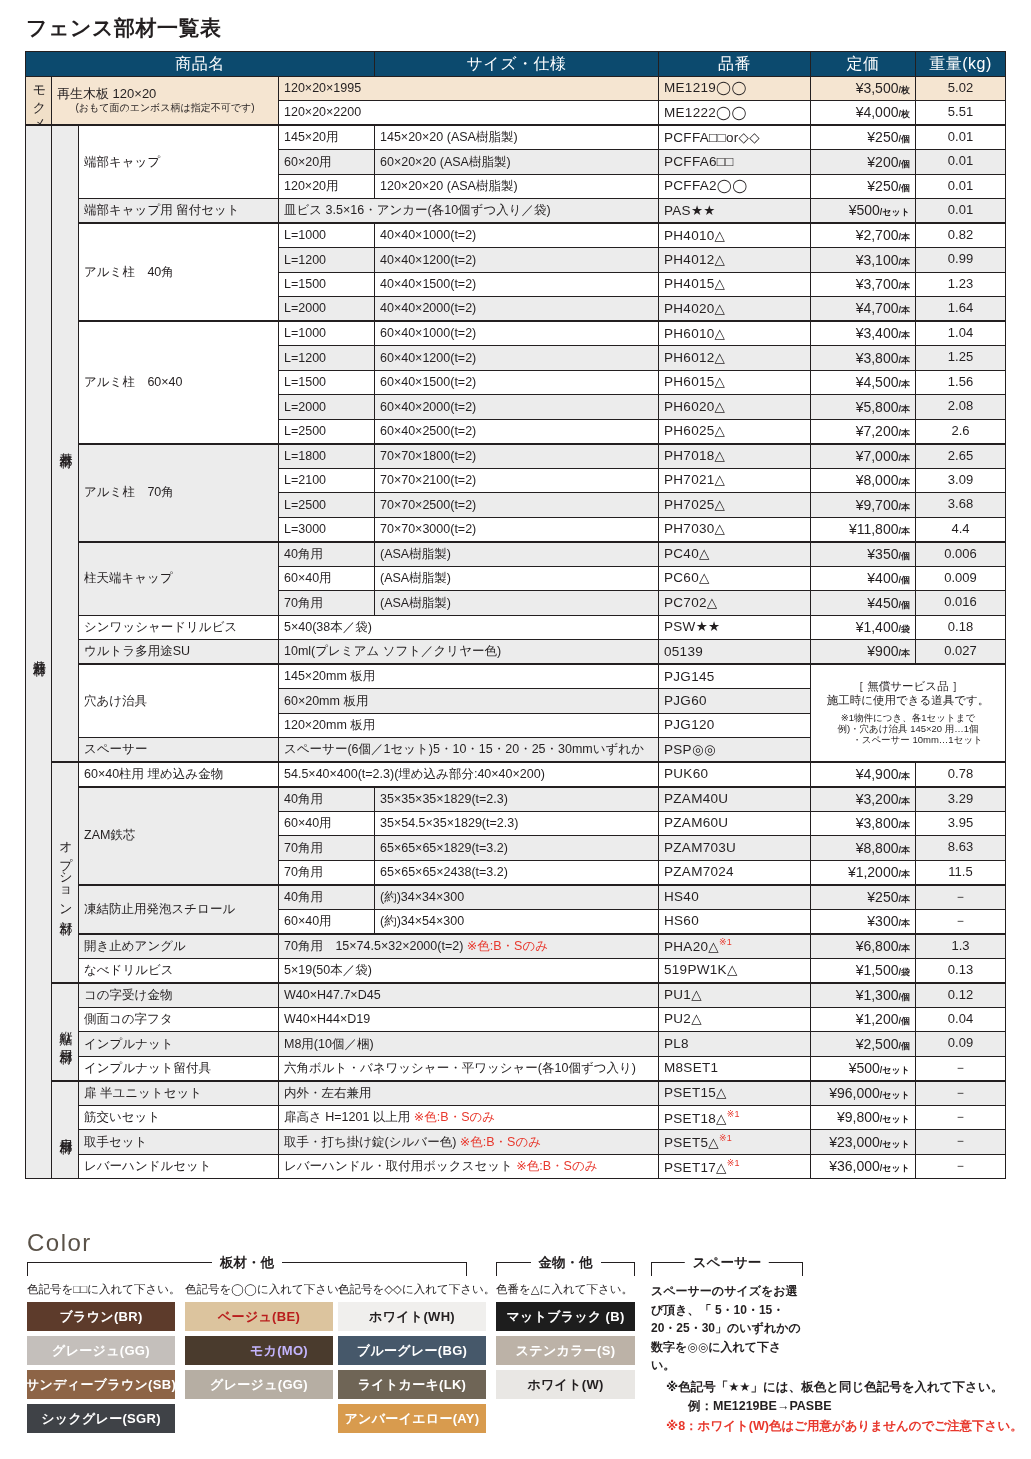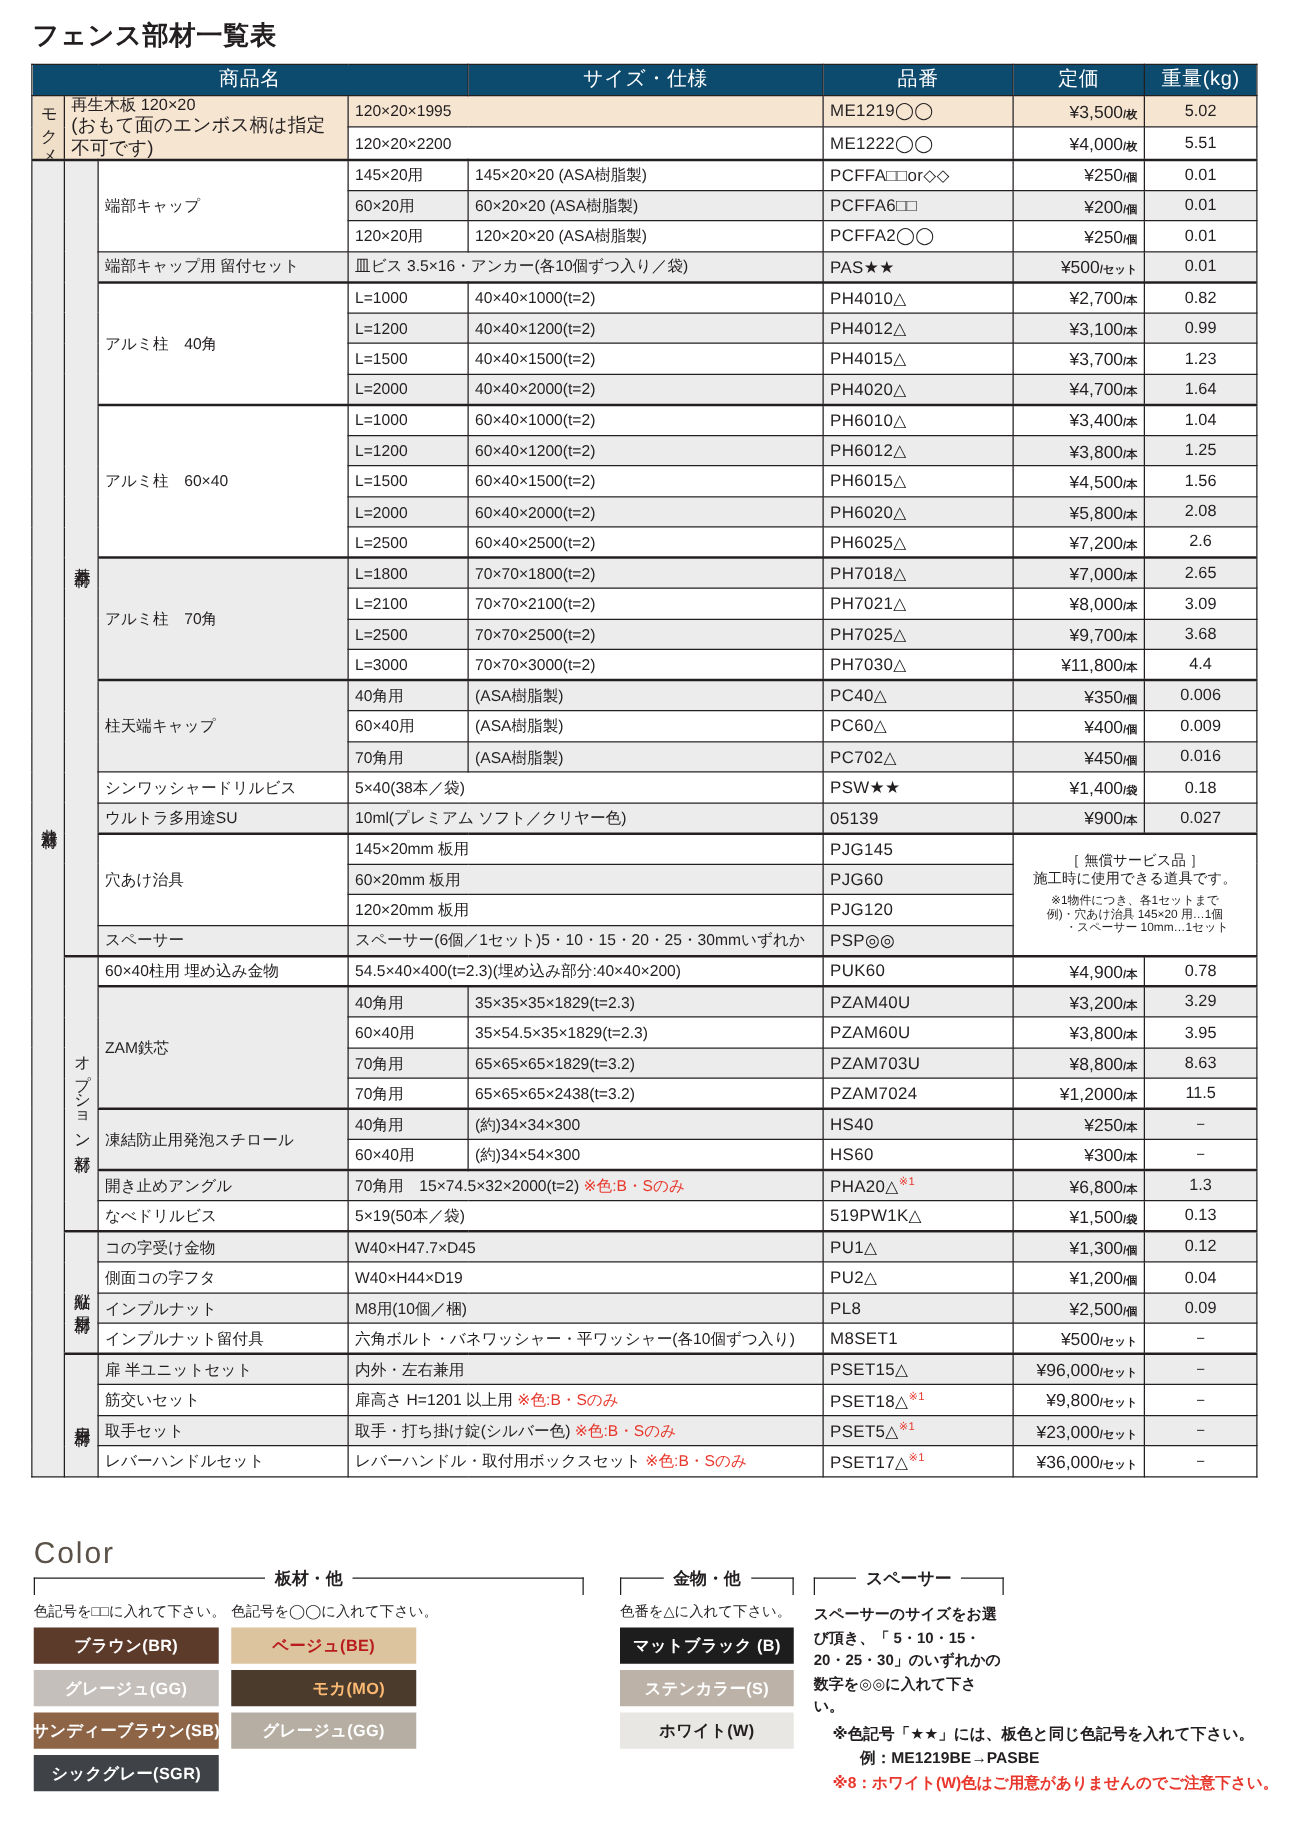--- a/index.html
+++ b/index.html
@@ -86,21 +86,21 @@
 
   .unit { font-size: 9px; font-weight: bold; letter-spacing: 0; }
   .red  { color: #e8372c; }
   .sup  { font-size: 9px; color: #e8372c; vertical-align: super; }
 
   tr.stripe td:not(.vband) { background: #ececec; }
   tr.mokume td:not(.vband) { background: #ffffff; }
   tr.mokume-tint td:not(.vband) { background: #f5e5d1; }
 
   .name-main { font-size: 13px; }
-  .name-note { font-size: 15px; display:block; margin-top:1px; }
+  .name-note { font-size: 10px; display:block; margin-top:1px;text-align:center; }
 
   td.service {
     vertical-align: middle;
     text-align: center;
     font-size: 10.5px;
     line-height: 1.45;
     padding: 4px 5px;
     background: #ffffff !important;
   }
   td.service .big { font-size: 11.5px; display:block; }
@@ -540,25 +540,34 @@
         <div class="swatch" style="background: rgb(196, 191, 187); color: rgb(255, 255, 255);">グレージュ(GG)</div>
         <div class="swatch" style="background: rgb(141, 100, 70); color: rgb(255, 255, 255);">サンディーブラウン(SB)</div>
         <div class="swatch" style="background: rgb(63, 66, 71); color: rgb(255, 255, 255);">シックグレー(SGR)</div>
       </div>
   </div>
 
   <div class="grp" style="left:185px; top:1277px; width:148px;">
     <div class="grp-instr">色記号を◯◯に入れて下さい。</div>
     <div id="sw-col2">
         <div class="swatch" style="background: rgb(220, 196, 158); color: #b91c1c;">ベージュ(BE)</div>
-        <div class="swatch" style="background: rgb(74, 59, 45); color: #fdba74; padding-left: 40px;">モカ(MO)</div>
+        <div class="swatch" style="background: rgb(74, 59, 45); color: #c4b5fd; padding-left: 40px;">モカ(MO)</div>
         <div class="swatch" style="background: rgb(182, 174, 163); color: rgb(255, 255, 255);">グレージュ(GG)</div>
       </div>
   </div>
 
+  <div class="grp" style="left:338px; top:1277px; width:148px;">
+    <div class="grp-instr">色記号を◇◇に入れて下さい。</div>
+    <div id="sw-col3">
+        <div class="swatch" style="background: rgb(240, 239, 237); color: rgb(35, 31, 32);">ホワイト(WH)</div>
+        <div class="swatch" style="background: rgb(70, 88, 106); color: rgb(255, 255, 255);">ブルーグレー(BG)</div>
+        <div class="swatch" style="background: rgb(111, 101, 86); color: rgb(255, 255, 255);">ライトカーキ(LK)</div>
+        <div class="swatch" style="background: rgb(216, 155, 78); color: rgb(255, 255, 255);">アンバーイエロー(AY)</div>
+      </div>
+  </div>
 
   <div class="grp" style="left:496px; top:1262px; width:139px;">
     <div class="grp-rule">
       <span>金物・他</span>
     </div>
   </div>
   <div class="grp" style="left:496px; top:1277px; width:139px;">
     <div class="grp-instr">色番を△に入れて下さい。</div>
     <div id="sw-kana">
         <div class="swatch" style="background: rgb(29, 29, 29); color: rgb(255, 255, 255);">マットブラック (B)</div>

